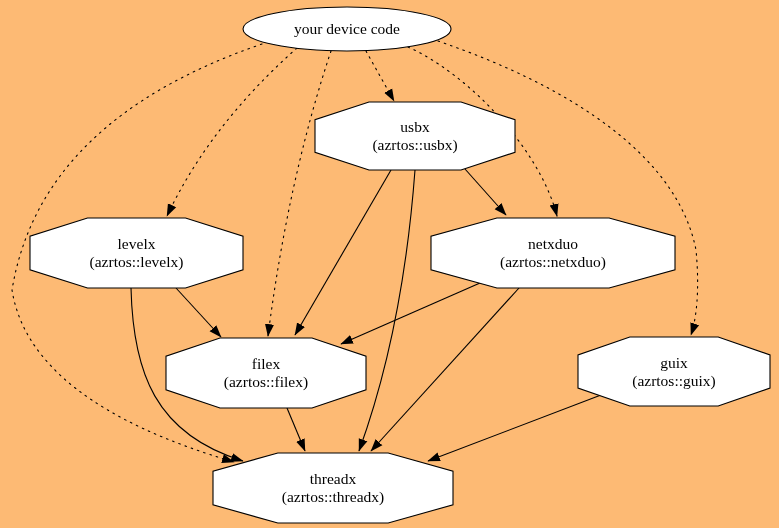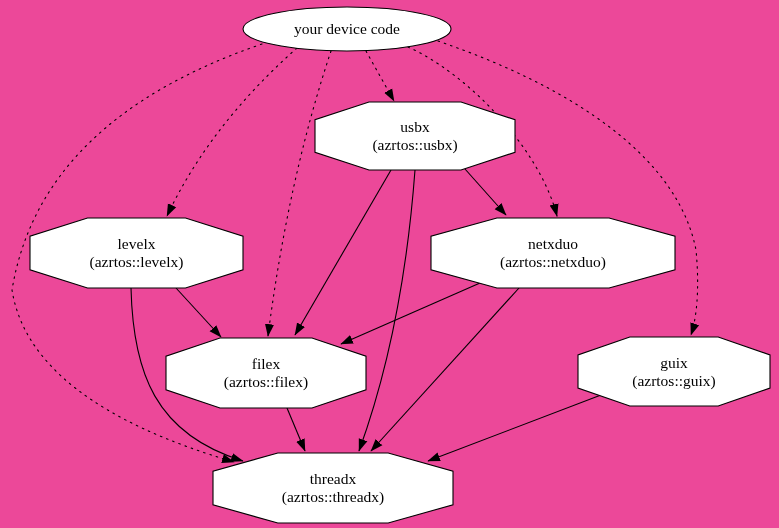--- a/index.html
+++ b/index.html
@@ -3,21 +3,21 @@
 <meta charset="utf-8">
 <style>
   html, body {
     margin: 0;
     padding: 0;
     background: #ffffff;
   }
   #canvas {
     width: 779px;
     height: 528px;
-    background: #ec4899;
+    background: #fdba74;
     overflow: hidden;
   }
   svg { display: block; }
   .edge {
     fill: none;
     stroke: #000000;
     stroke-width: 1.1;
   }
   .edge.dotted {
     stroke-dasharray: 1.6 5;

